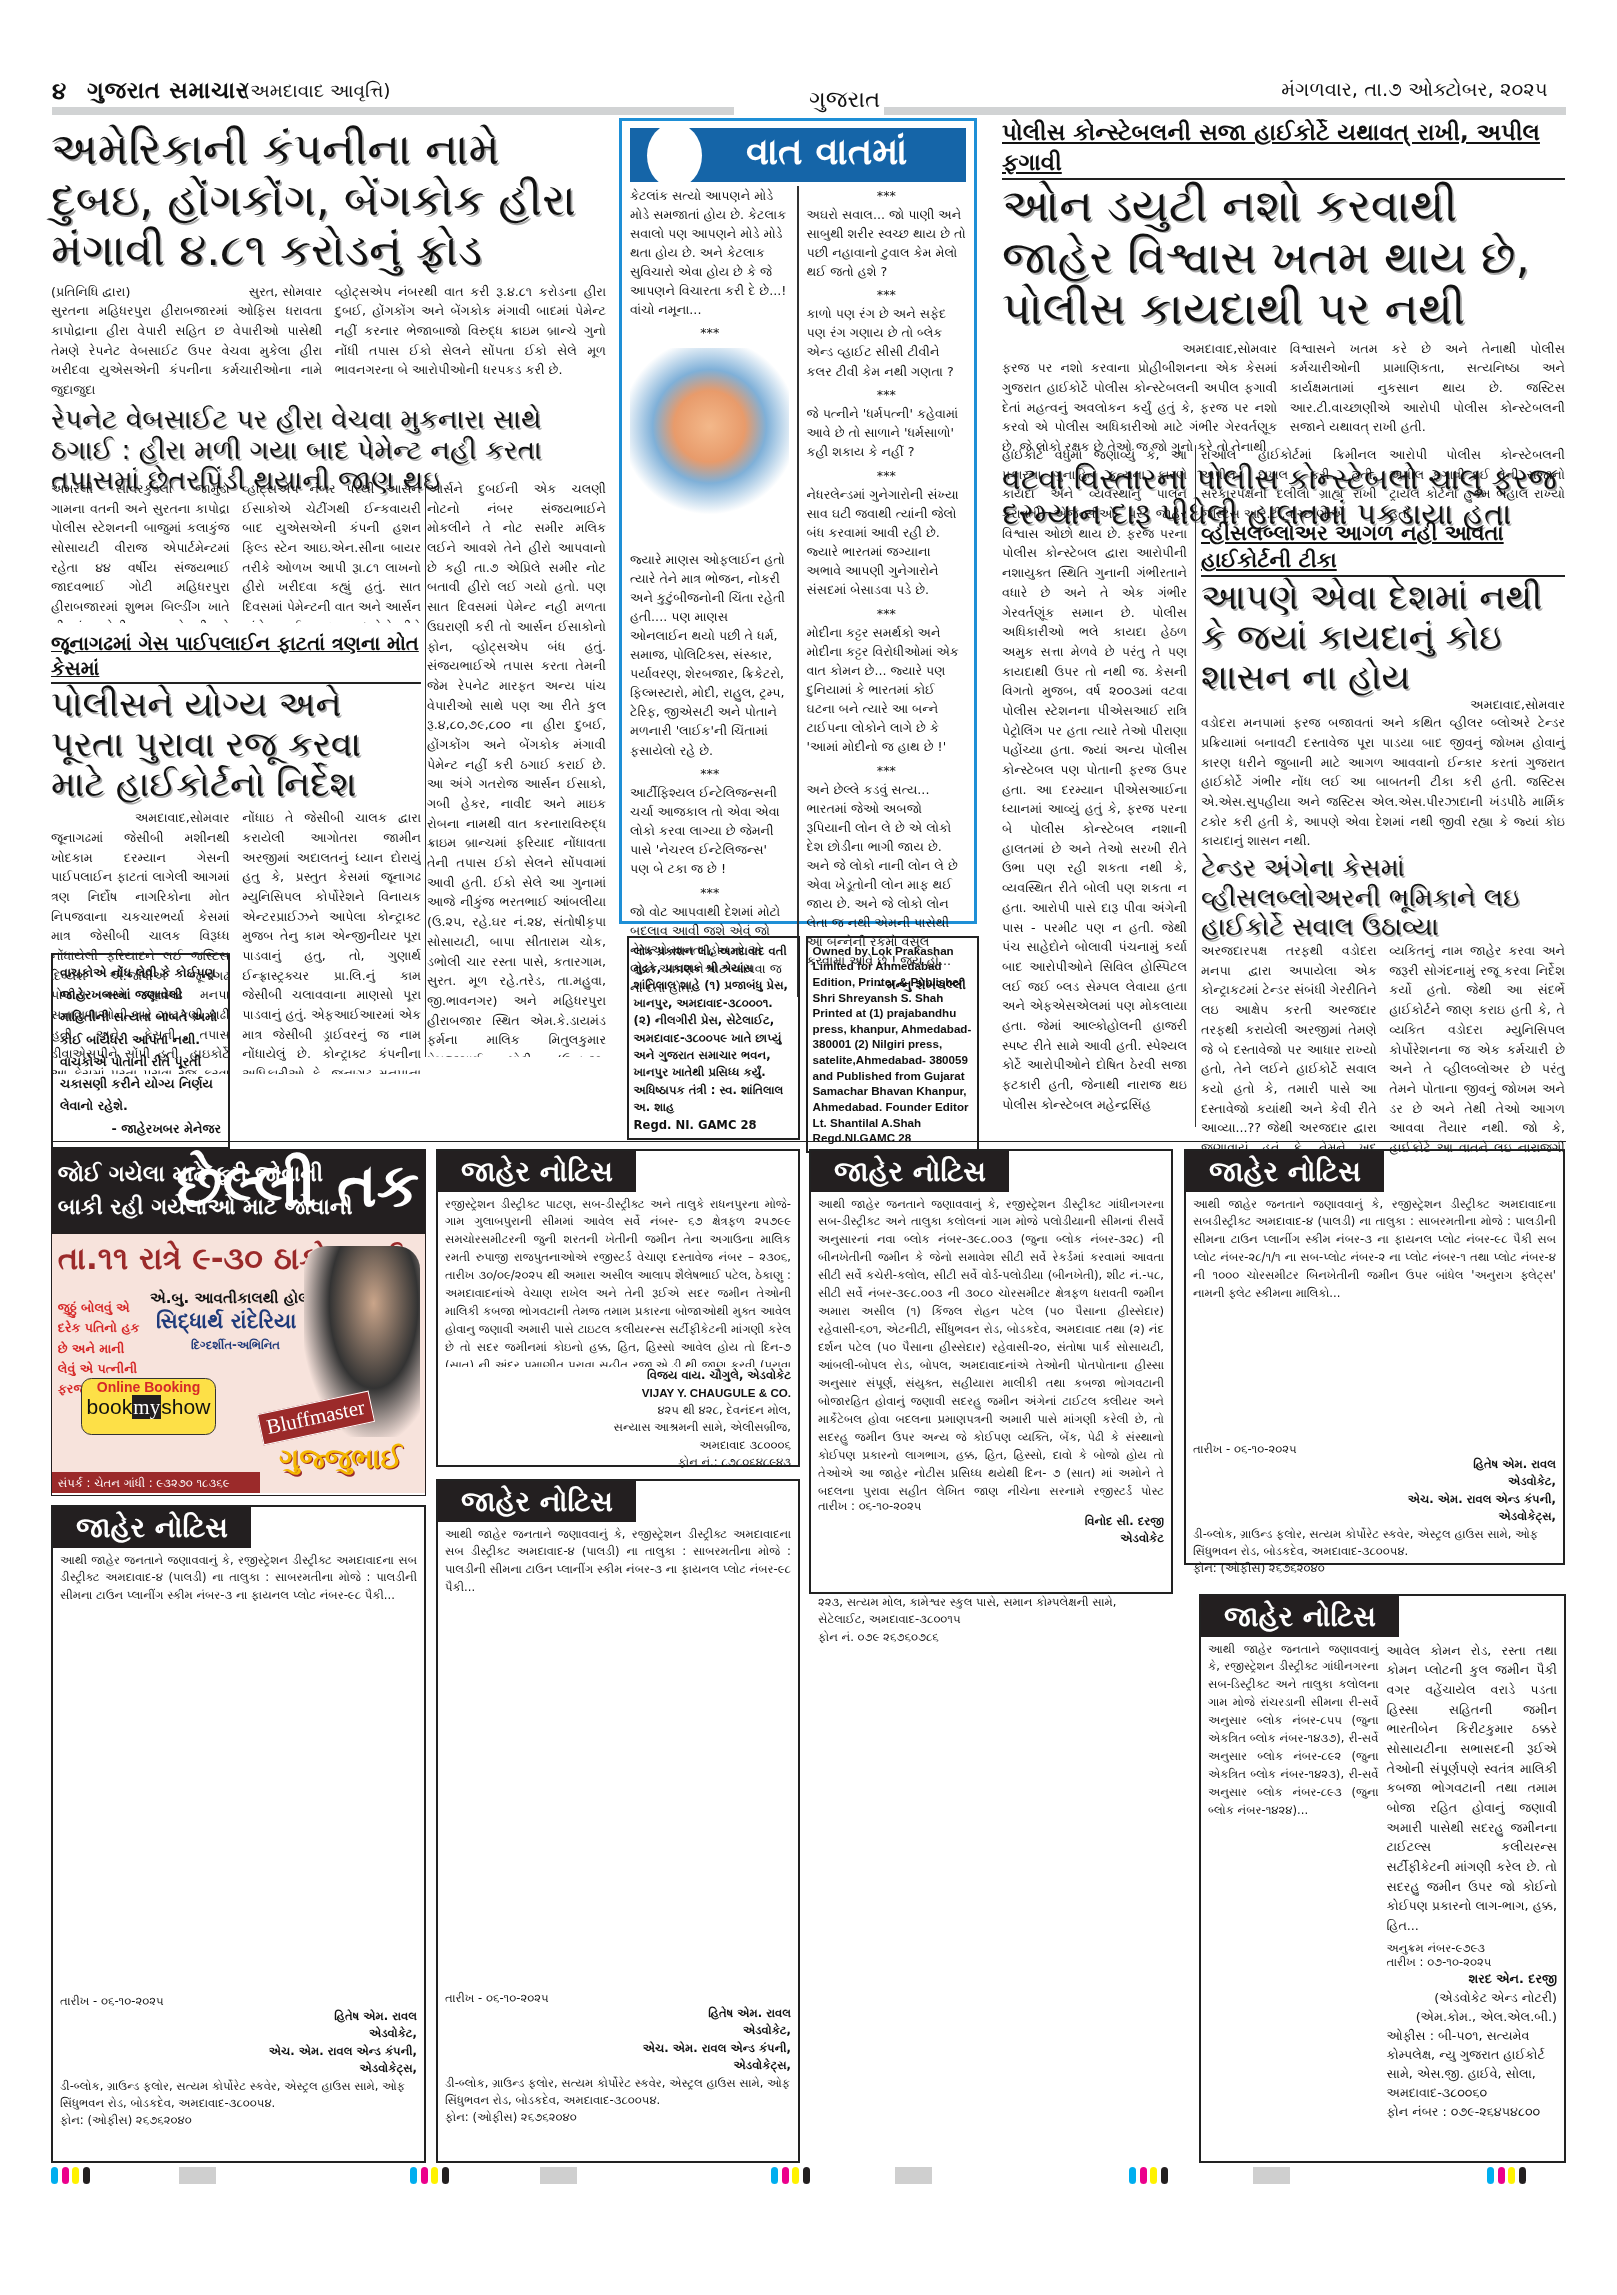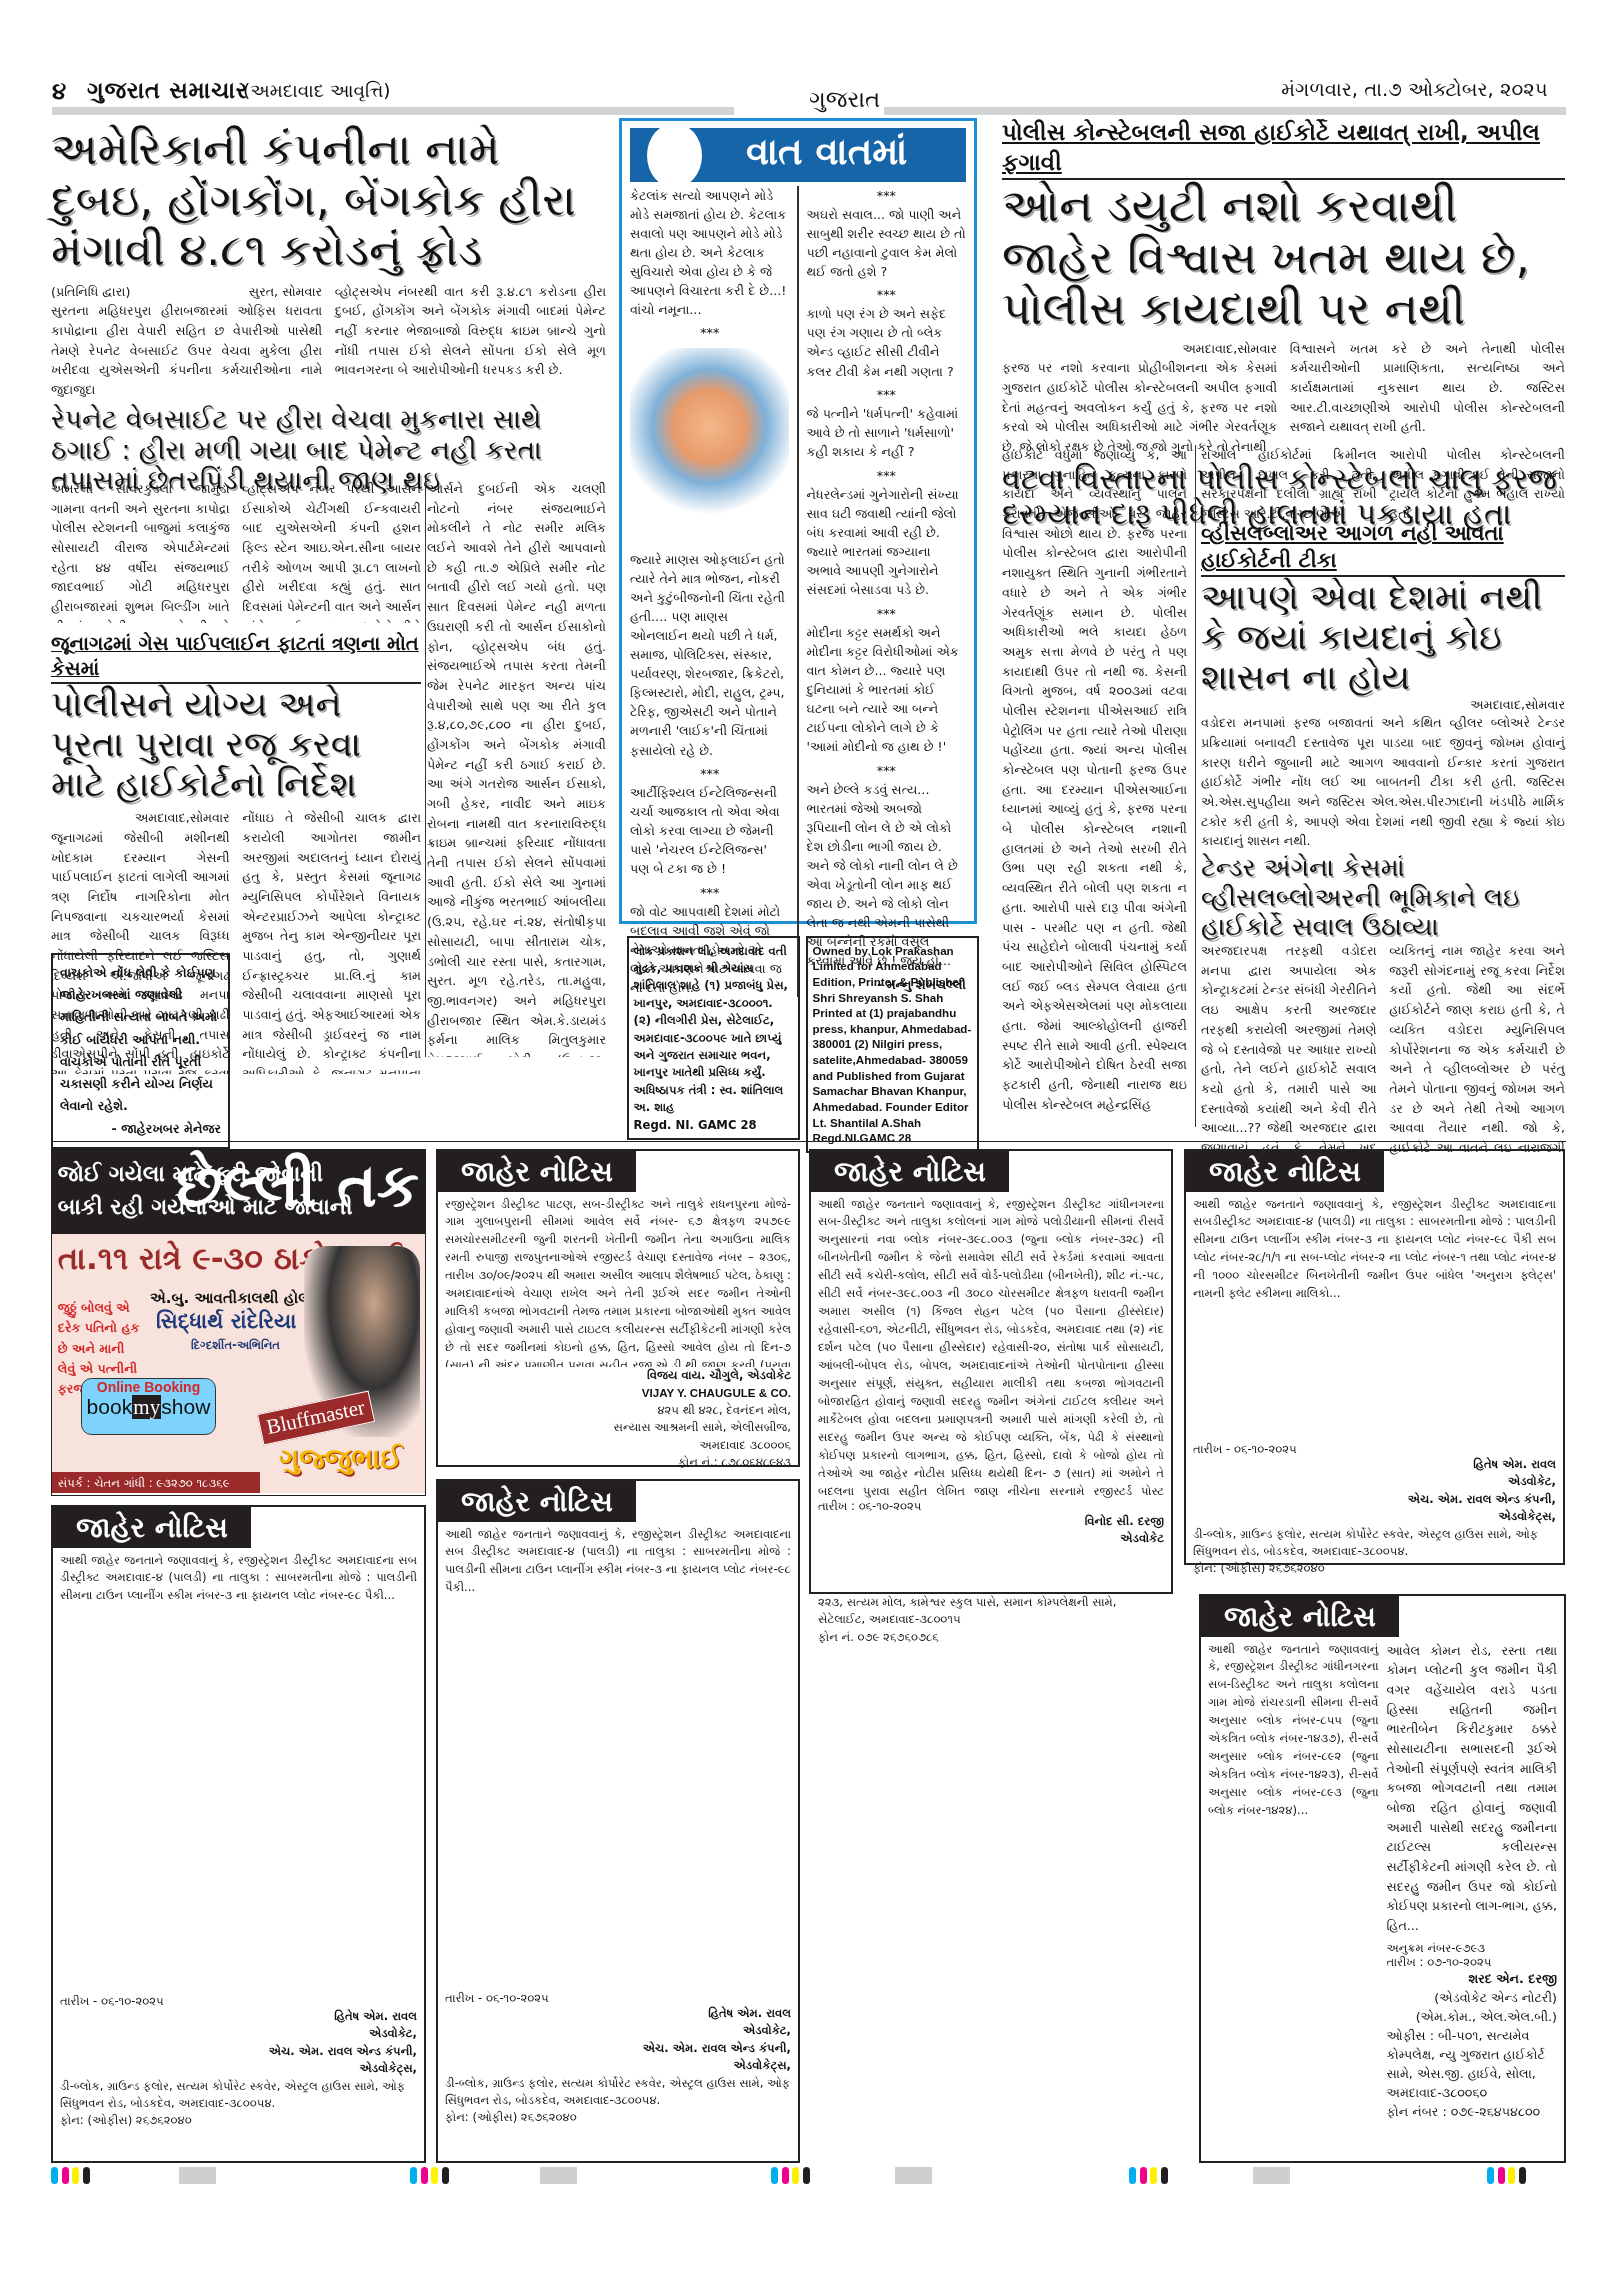--- a/index.html
+++ b/index.html
@@ -168,21 +168,21 @@
     </div>
     <div style="position:absolute;right:5.8px;top:0;font-size:60px;font-weight:bold;">છેલ્લી તક</div>
   </div>
   <div style="background:#f7e3dc;height:259px;position:relative;">
     <div style="position:absolute;left:5.8px;top:5.8px;font-size:31px;font-weight:bold;color:#9b2a2a;">તા.૧૧ રાત્રે ૯-૩૦ ઠાકોરભાઈ</div>
     <div style="position:absolute;left:5.8px;top:64px;width:87px;font-size:12.7px;font-weight:bold;color:#d62828;line-height:1.6;">જુઠ્ઠું બોલવું એ દરેક પતિનો હક છે અને માની લેવું એ પત્નીની ફરજ છે !</div>
     <div style="position:absolute;left:98px;top:55px;font-size:15px;font-weight:bold;">એ.બુ. આવતીકાલથી હોલ પર</div>
     <div style="position:absolute;left:104px;top:75px;font-size:21px;font-weight:bold;color:#1f3a7a;">સિદ્ધાર્થ રાંદેરિયા</div>
     <div style="position:absolute;left:139px;top:104px;font-size:11.6px;font-weight:bold;color:#1f3a7a;">દિગ્દર્શીત-અભિનિત</div>
     <div style="position:absolute;right:4.6px;top:11.6px;width:116px;height:191px;background:radial-gradient(ellipse at 60% 30%,#caa58a 0,#333 45%,#f7e3dc 75%);border-radius:23px;"></div>
-    <div style="position:absolute;left:29px;top:144px;width:133px;height:55px;border:1.2px solid #333;border-radius:10.4px;background:#7dd3fc;text-align:center;">
+    <div style="position:absolute;left:29px;top:144px;width:133px;height:55px;border:1.2px solid #333;border-radius:10.4px;background:#fde047;text-align:center;">
       <div style="font-size:14px;font-weight:bold;color:#d62828;font-family:'Liberation Sans',sans-serif;">Online Booking</div>
       <div style="font-size:21px;font-family:'Liberation Sans',sans-serif;">
         <span>book</span><span style="background:#231f20;color:#fff;padding:0 1.2px;font-family:Liberation Serif, serif;">my</span><span>show</span>
       </div>
     </div>
     <div style="position:absolute;right:52px;top:168px;background:#9b2a2a;color:#fff;font-family:'Liberation Serif',serif;font-size:21px;padding:2.3px 5.8px;transform:rotate(-12deg);border:1.2px solid #fff;">Bluffmaster</div>
     <div style="position:absolute;right:23px;top:208px;font-size:28px;font-weight:bold;color:#f5b800;text-shadow:1.2px 1.2px 0 #9b2a2a;">ગુજ્જુભાઈ</div>
     <div style="position:absolute;left:0;bottom:0;width:196px;background:#9b2a2a;color:#fff;font-size:11.6px;padding:3.5px 5.8px;">સંપર્ક : ચેતન ગાંધી : ૯૩૨૭૦ ૧૮૩૬૯</div>
   </div>
 </div>

